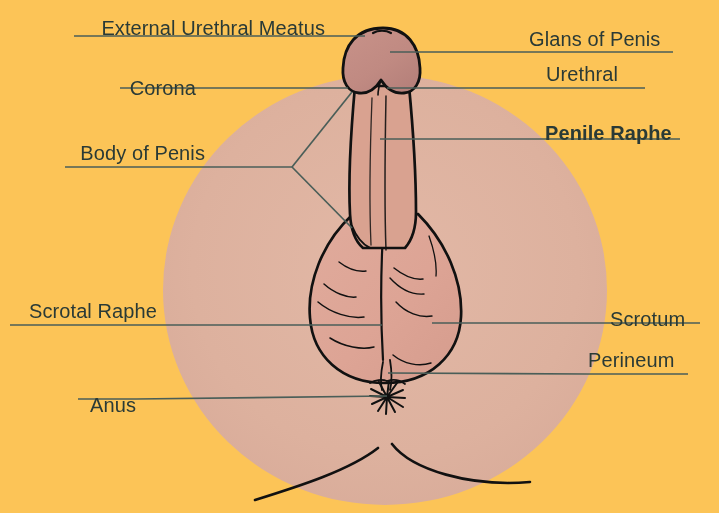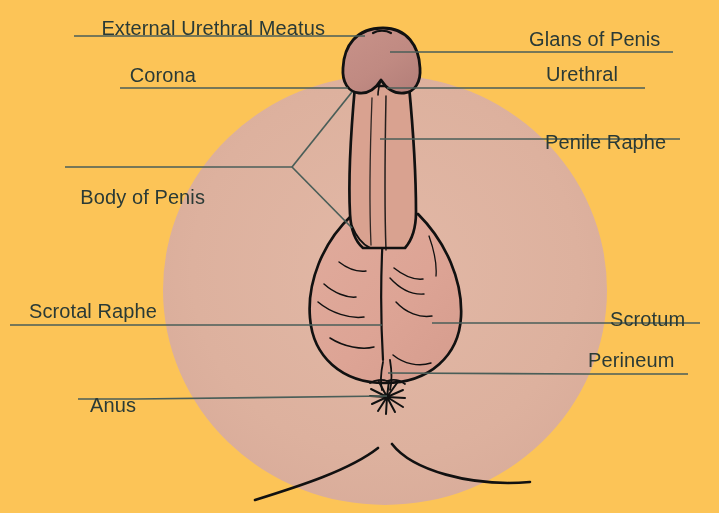--- a/index.html
+++ b/index.html
@@ -162,24 +162,24 @@
         <line x1="610" y1="323" x2="432" y2="323" stroke="#4a5e58" stroke-width="1.7"></line>
         <line x1="588" y1="374" x2="688" y2="374" stroke="#4a5e58" stroke-width="1.7"></line>
         <line x1="588" y1="374" x2="388" y2="373" stroke="#4a5e58" stroke-width="1.7"></line>
         <line x1="292" y1="167" x2="352" y2="92" stroke="#4a5e58" stroke-width="1.7"></line>
         <line x1="292" y1="167" x2="352" y2="228" stroke="#4a5e58" stroke-width="1.7"></line>
       </g>
   </svg>
 
   <div id="label-layer">
       <div class="label left" style="top: 18px; right: 394px;">External Urethral Meatus</div>
-      <div class="label left" style="top: 65px; right: 523px;">Corona</div>
-      <div class="label left" style="top: 143px; right: 514px; margin-top: 44px;">Body of Penis</div>
+      <div class="label left" style="top: 78px; right: 523px;">Corona</div>
+      <div class="label left" style="top: 143px; right: 514px;">Body of Penis</div>
       <div class="label left" style="top: 301px; right: 562px;">Scrotal Raphe</div>
       <div class="label left" style="top: 395px; right: 583px;">Anus</div>
       <div class="label right" style="top: 29px; left: 529px;">Glans of Penis</div>
       <div class="label right" style="top: 64px; left: 546px;">Urethral</div>
-      <div class="label right" style="top: 132px; left: 545px;">Penile Raphe</div>
+      <div class="label right" style="top: 123px; left: 545px; font-weight: bold;">Penile Raphe</div>
       <div class="label right" style="top: 299px; left: 610px; margin-top: 10px;">Scrotum</div>
       <div class="label right" style="top: 350px; left: 588px;">Perineum</div>
     </div>
 
 </div>
 
 </body></html>

